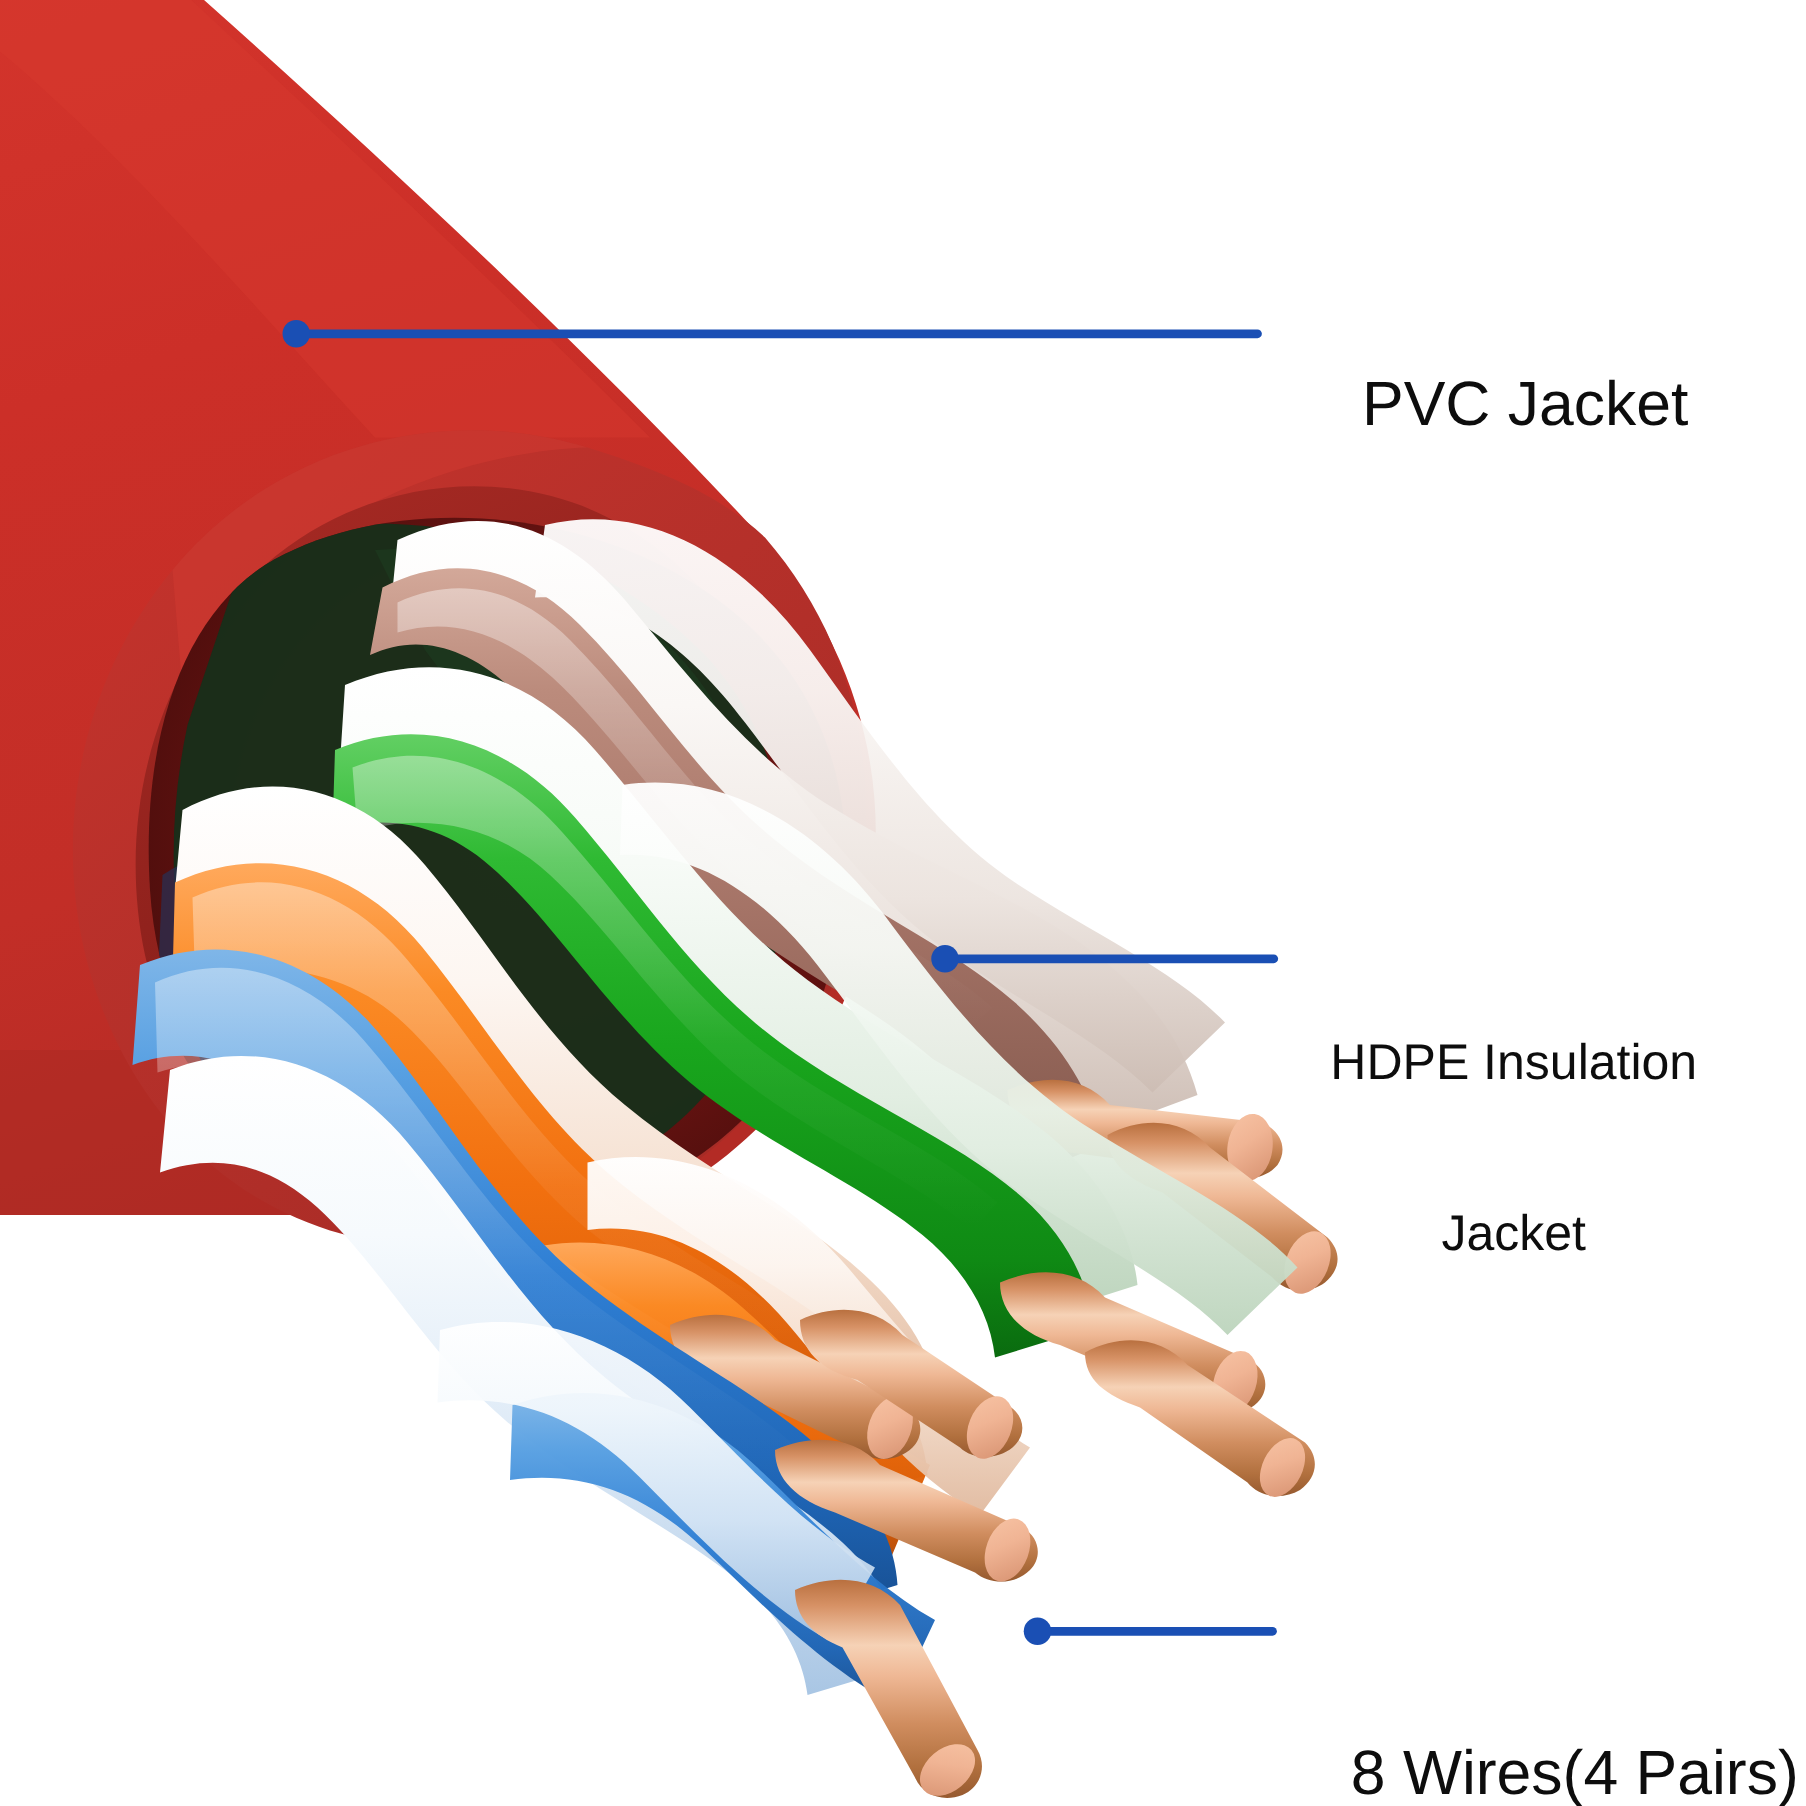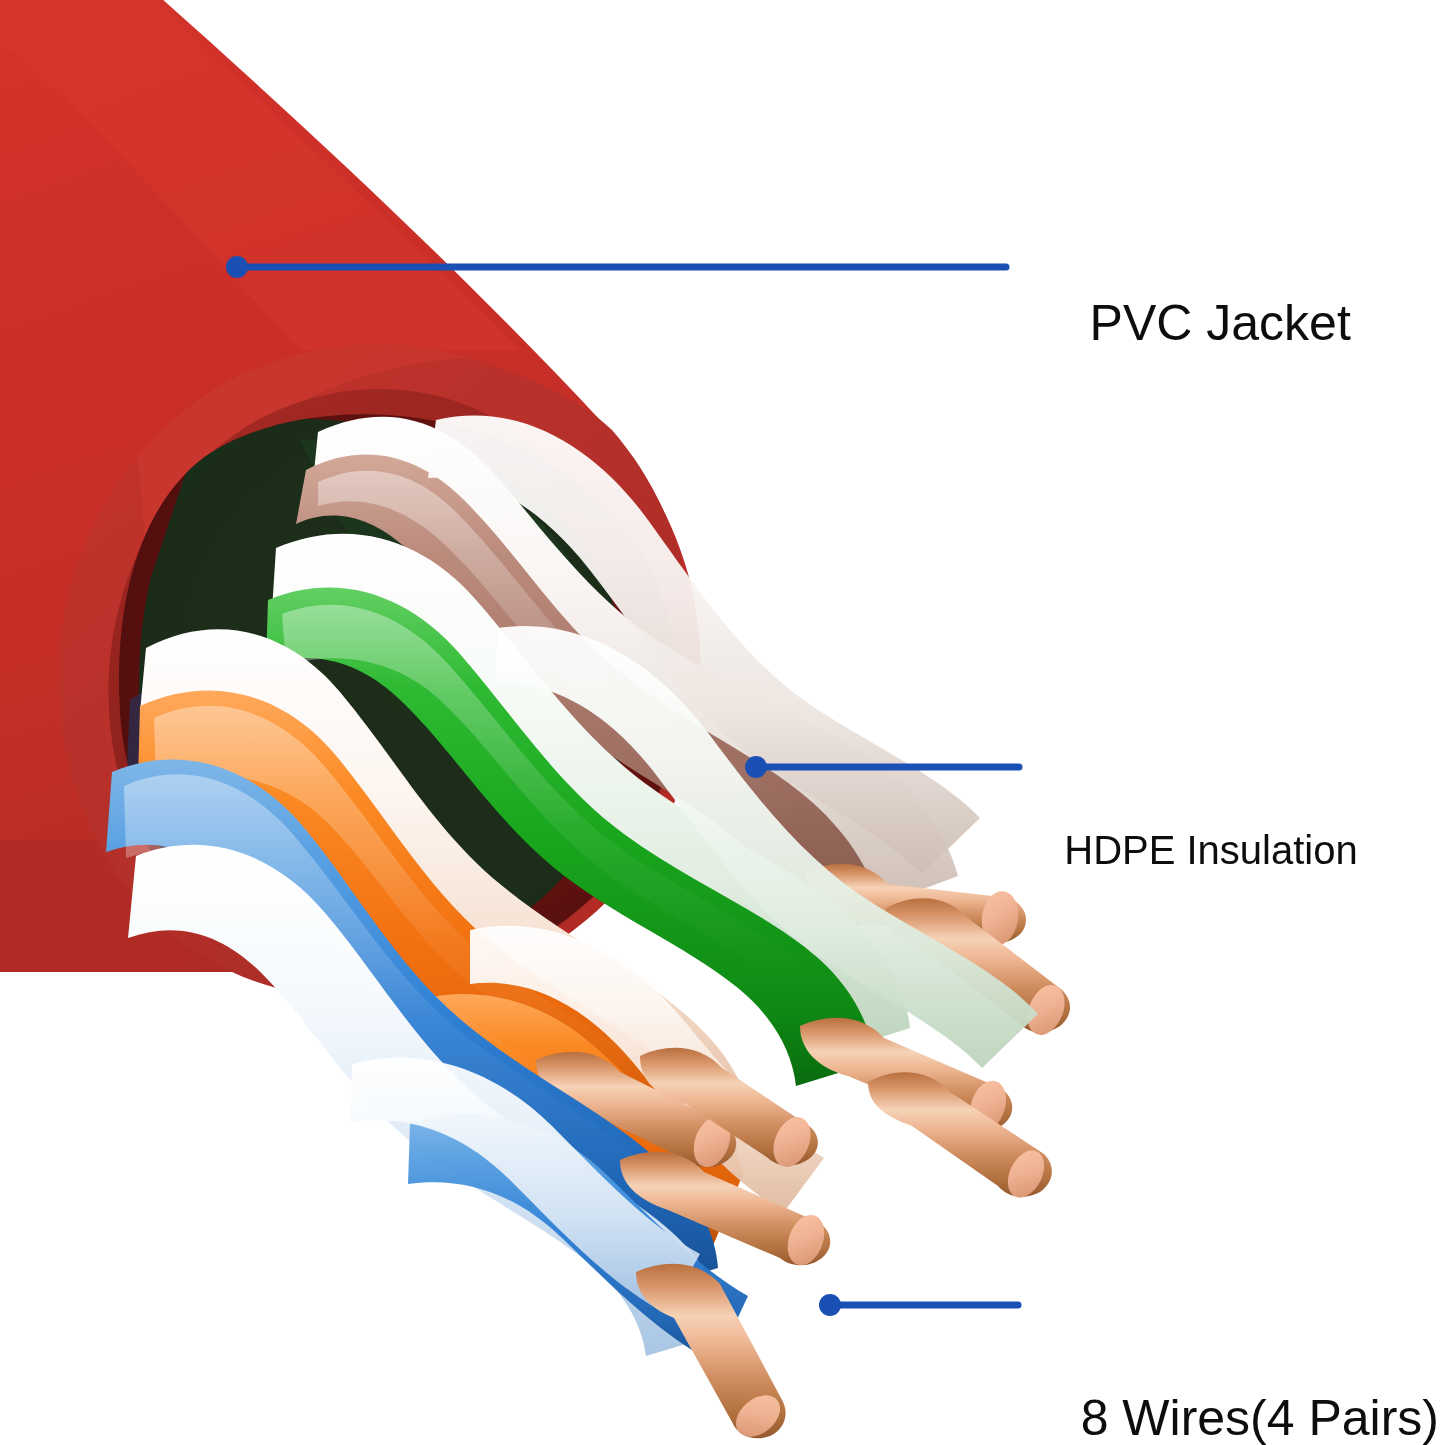--- a/index.html
+++ b/index.html
@@ -495,20 +495,21 @@
 
     </g>
   </svg>
 
   <div class="callout-text" id="label-pvc">
     <span>PVC Jacket</span>
   </div>
 
   <div class="callout-text" id="label-hdpe">
     <div>HDPE Insulation</div>
+    <div>Jacket</div>
   </div>
 
   <div class="callout-text" id="label-wires">
     <div>8 Wires(4 Pairs)</div>
     
   </div>
 
 </div>
 
 </body></html>

